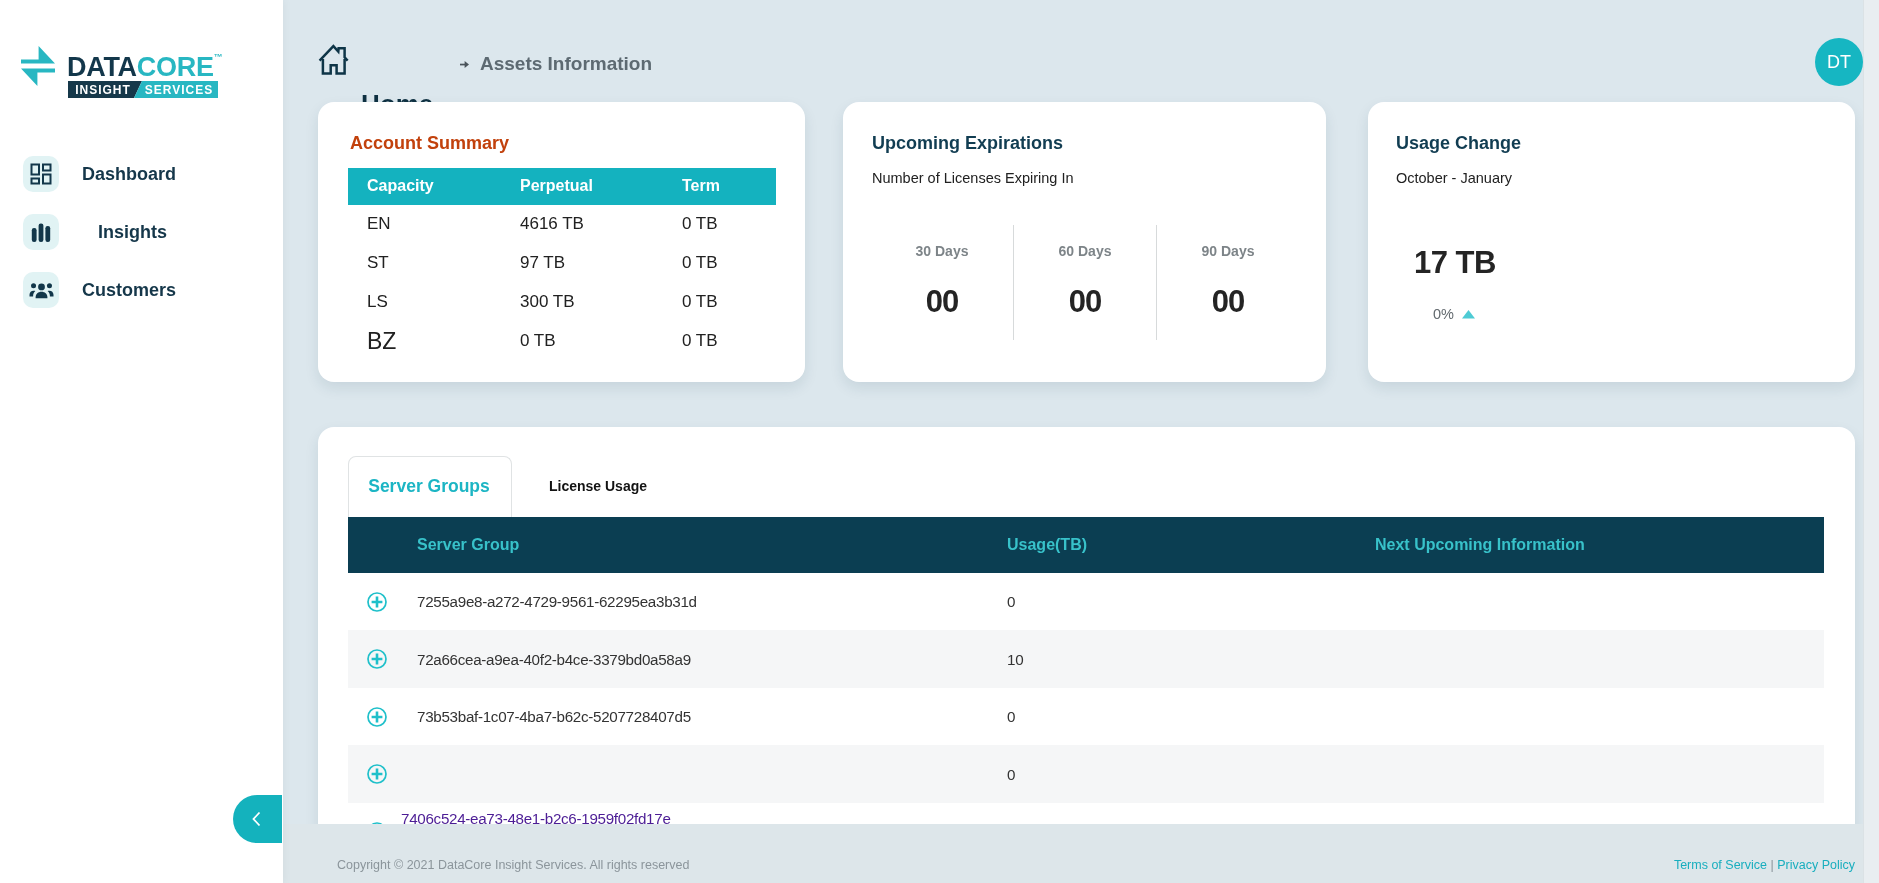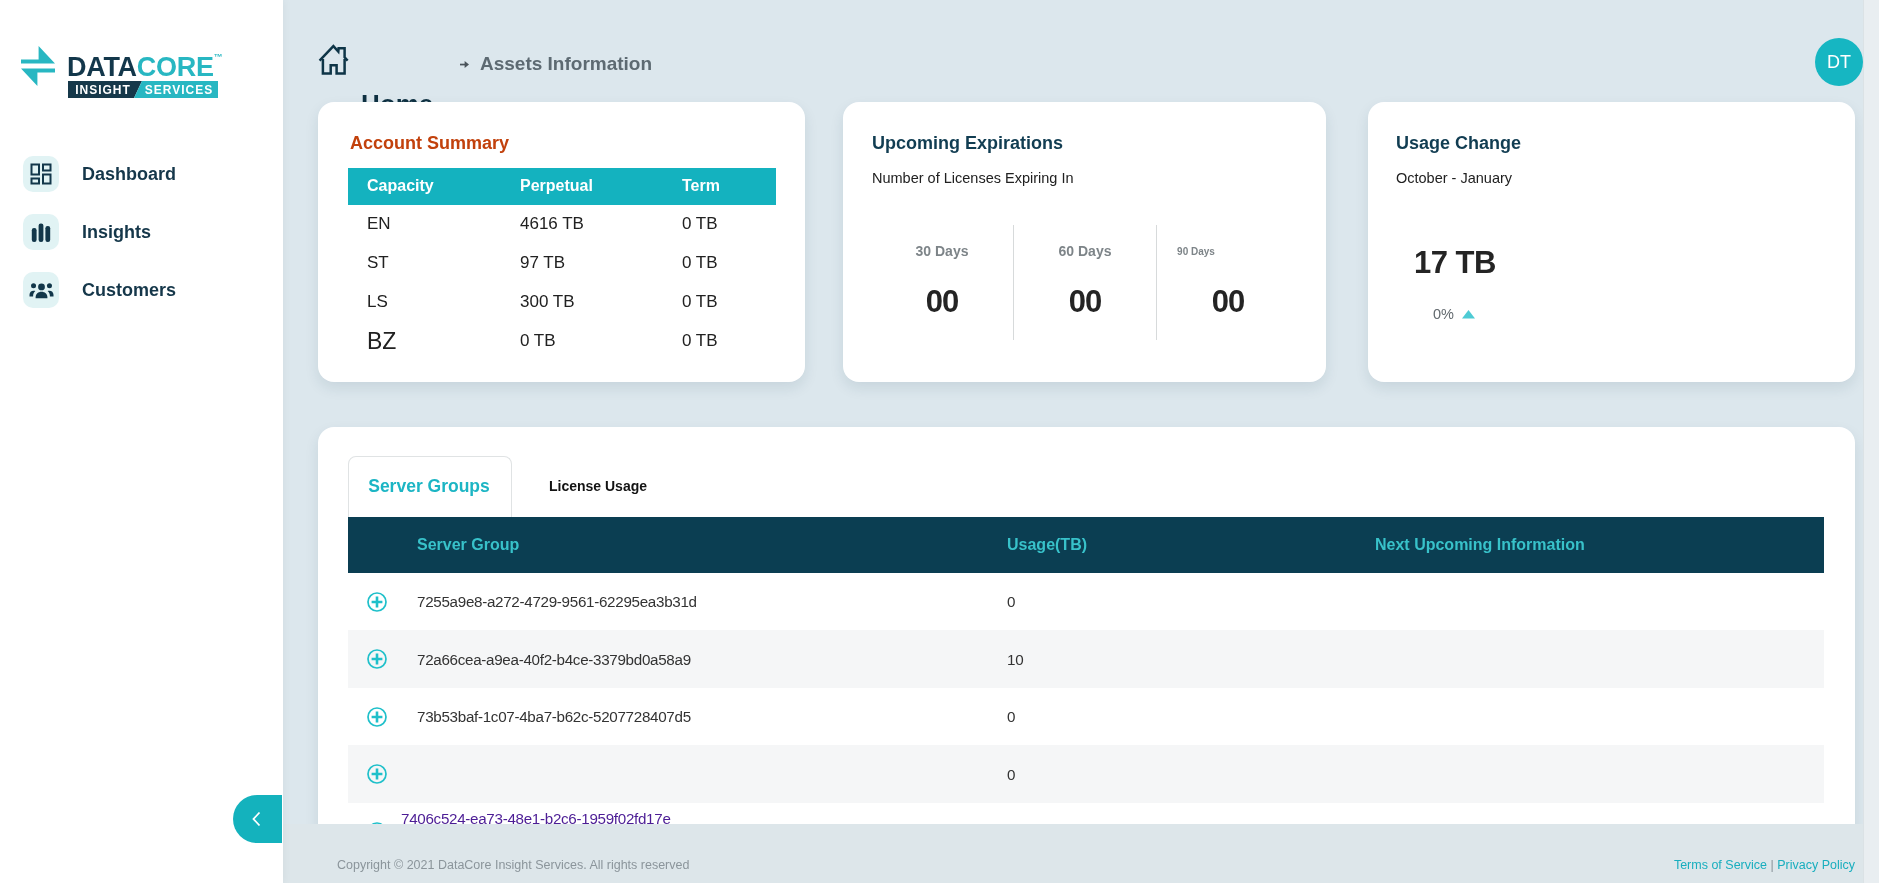--- a/index.html
+++ b/index.html
@@ -59,21 +59,21 @@
 <div class="abs vc" style="left:520px; top:341px; font-size:17px; color:#212121; z-index:2;">0 TB</div>
 <div class="abs vc" style="left:682px; top:341px; font-size:17px; color:#212121; z-index:2;">0 TB</div>
 
 <div class="card" style="left:843px; top:102px; width:483px; height:280px;"></div>
 <div class="abs vc" style="left:872px; top:143px; font-size:18px; font-weight:bold; color:#113d52; z-index:2;">Upcoming Expirations</div>
 <div class="abs vc" style="left:872px; top:178px; font-size:14.5px; color:#212121; z-index:2;">Number of Licenses Expiring In</div>
 <div class="abs" style="left:1013px; top:225px; width:1px; height:115px; background:#d7dadb; z-index:2;"></div>
 <div class="abs" style="left:1156px; top:225px; width:1px; height:115px; background:#d7dadb; z-index:2;"></div>
 <div class="abs vc" style="left:942px; top:251px; transform:translate(-50%,-50%); font-size:14px; font-weight:bold; color:#7d8488; z-index:2;">30 Days</div>
 <div class="abs vc" style="left:1085px; top:251px; transform:translate(-50%,-50%); font-size:14px; font-weight:bold; color:#7d8488; z-index:2;">60 Days</div>
-<div class="abs vc" style="left:1196px; top:251px; transform:translate(-50%,-50%); font-size:10px; font-weight:bold; color:#7d8488; z-index:2;">90 Days</div>
+<div class="abs vc" style="left:1228px; top:251px; transform:translate(-50%,-50%); font-size:14px; font-weight:bold; color:#7d8488; z-index:2;">90 Days</div>
 <div class="abs vc" style="left:942px; top:302px; transform:translate(-50%,-50%); font-size:31px; letter-spacing:-1px; font-weight:bold; color:#242424; z-index:2;">00</div>
 <div class="abs vc" style="left:1085px; top:302px; transform:translate(-50%,-50%); font-size:31px; letter-spacing:-1px; font-weight:bold; color:#242424; z-index:2;">00</div>
 <div class="abs vc" style="left:1228px; top:302px; transform:translate(-50%,-50%); font-size:31px; letter-spacing:-1px; font-weight:bold; color:#242424; z-index:2;">00</div>
 
 <div class="card" style="left:1368px; top:102px; width:487px; height:280px;"></div>
 <div class="abs vc" style="left:1396px; top:143px; font-size:18px; font-weight:bold; color:#113d52; z-index:2;">Usage Change</div>
 <div class="abs vc" style="left:1396px; top:178px; font-size:14.5px; color:#212121; z-index:2;">October - January</div>
 <div class="abs vc" style="left:1414px; top:263px; font-size:31px; letter-spacing:-0.5px; font-weight:bold; color:#242424; z-index:2;">17 TB</div>
 <div class="abs vc" style="left:1433px; top:314px; font-size:14.5px; color:#62696e; z-index:2;">0%</div>
 <svg class="abs" style="left:1462px; top:310px; z-index:2;" width="13" height="8.5" viewBox="0 0 13 8.5">
@@ -155,21 +155,21 @@
     <rect x="13" y="11.5" width="7.5" height="9"></rect>
   </svg>
   <div class="navtxt vc" style="top:174px;">Dashboard</div>
 
   <div class="navbox" style="top:214px;"></div>
   <svg class="abs" style="left:30px; top:221px;" width="22" height="22" viewBox="0 0 22 22" fill="#12374a">
     <rect x="1.8" y="7" width="4.8" height="14" rx="2.2"></rect>
     <rect x="8.6" y="2.5" width="4.8" height="18.5" rx="2.2"></rect>
     <rect x="15.4" y="5" width="4.8" height="16" rx="2.2"></rect>
   </svg>
-  <div class="navtxt vc" style="top:232px;">Insights</div>
+  <div class="navtxt vc" style="top:232px;margin-left:16px;">Insights</div>
 
   <div class="navbox" style="top:272px;"></div>
   <svg class="abs" style="left:28px; top:278px;" width="27" height="24" viewBox="0 0 24 22" fill="#12374a">
     <circle cx="12" cy="8.2" r="3.1"></circle>
     <path d="M6.6 17.5 c0-3 2.4-4.9 5.4-4.9 s5.4 1.9 5.4 4.9 v1 H6.6 Z"></path>
     <circle cx="4.7" cy="7.2" r="2.3"></circle>
     <path d="M1 15.4 c0-2.4 1.7-3.8 3.7-3.8 c0.6 0 1.2 0.1 1.7 0.4 c-1.4 1.1-2.1 2.7-2.1 4.4 v0.6 H1 Z"></path>
     <circle cx="19.3" cy="7.2" r="2.3"></circle>
     <path d="M23 15.4 c0-2.4-1.7-3.8-3.7-3.8 c-0.6 0-1.2 0.1-1.7 0.4 c1.4 1.1 2.1 2.7 2.1 4.4 v0.6 H23 Z"></path>
   </svg>

